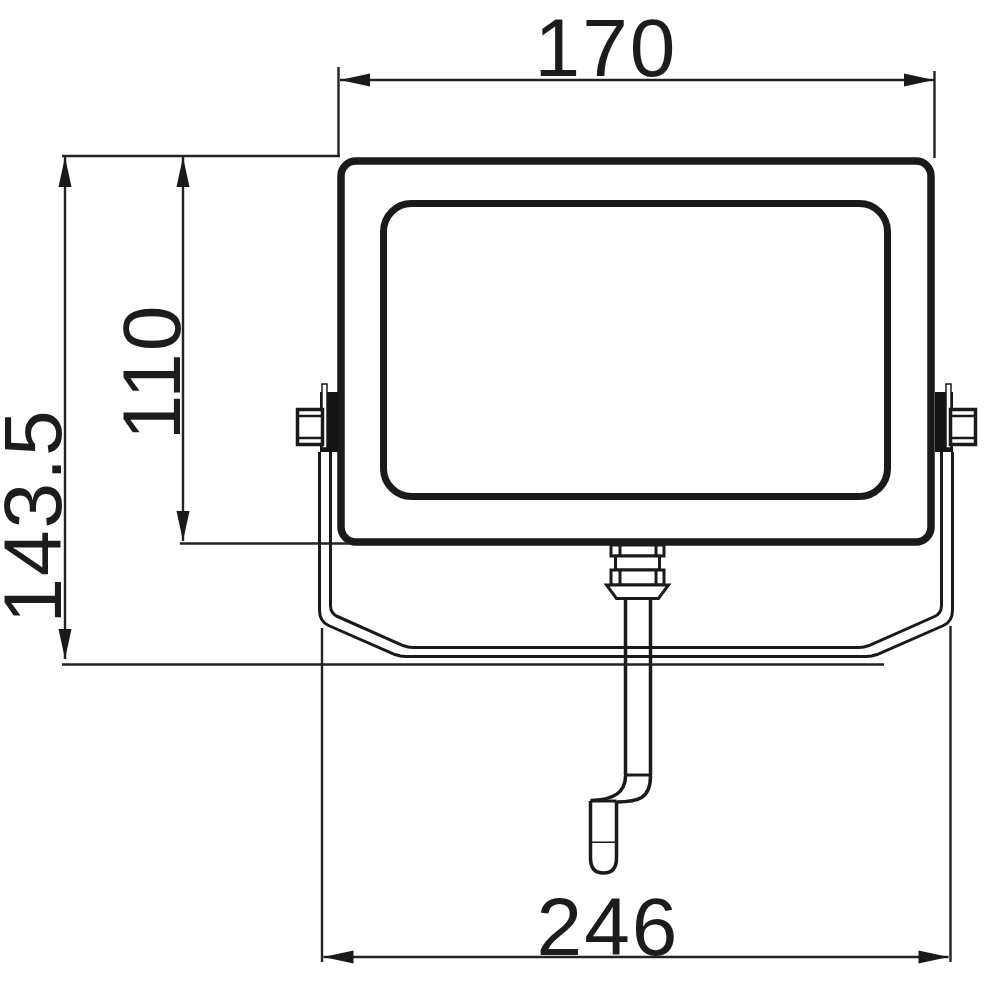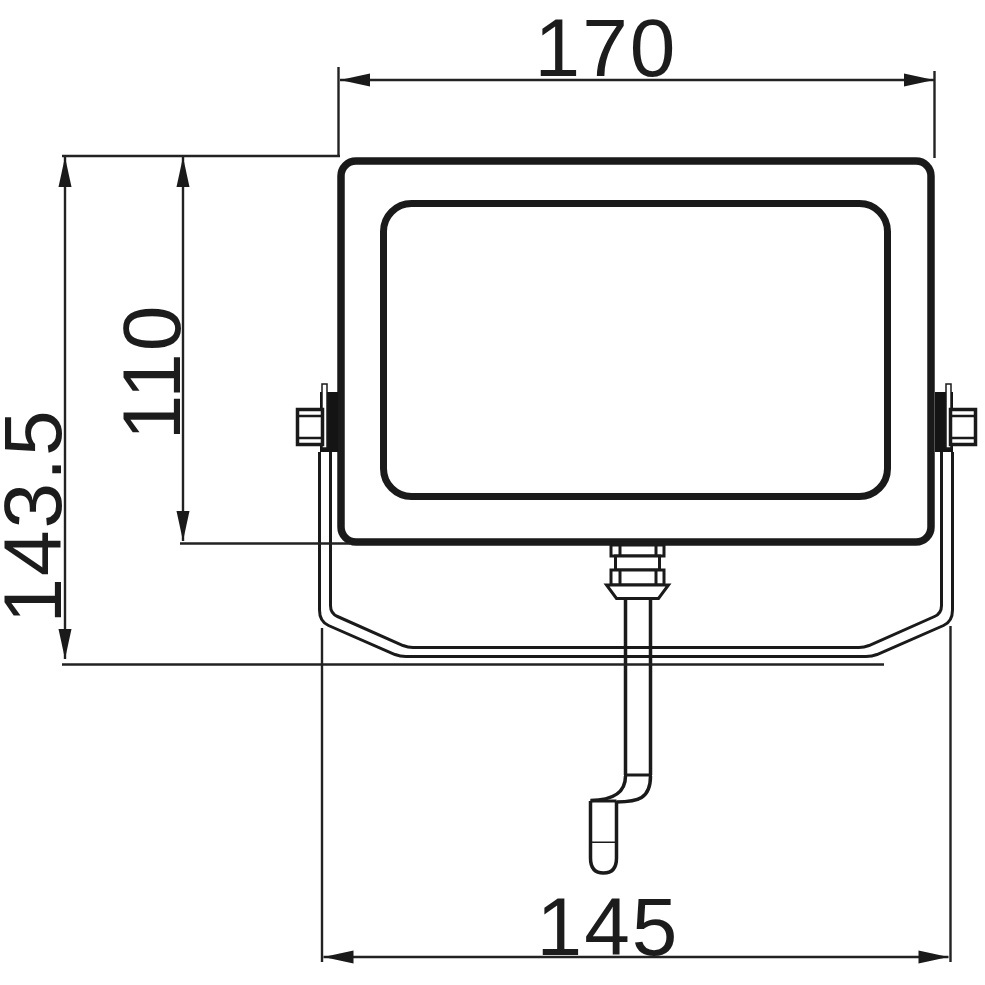--- a/index.html
+++ b/index.html
@@ -113,15 +113,15 @@
       <polygon points="948.5,957 918.5,950.5 918.5,963.5" fill="#1a1a1a" stroke="none"></polygon>
     </g>
   </svg>
 
   <div class="dim-label" style="left:606px; top:48px;text-align:center;">170</div>
 
   <div class="dim-label vertical" style="left:152px; top:372px;">110</div>
 
   <div class="dim-label vertical" style="left:33px; top:516px;">143.5</div>
 
-  <div class="dim-label" style="left:608px; top:927px;">145</div>
+  <div class="dim-label" style="left:608px; top:927px;">246</div>
 
 </div>
 
 </body></html>

